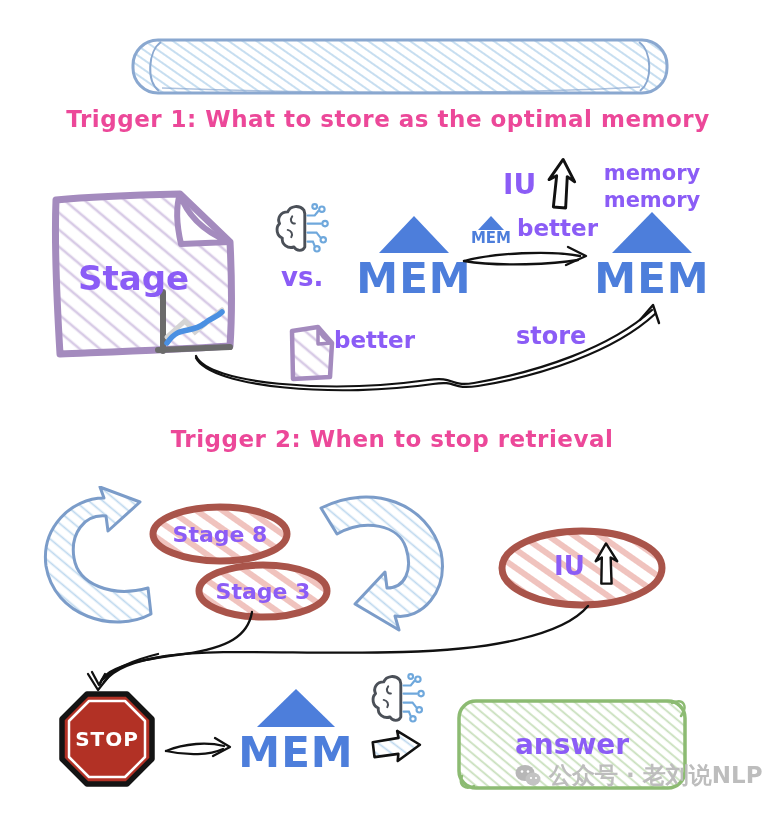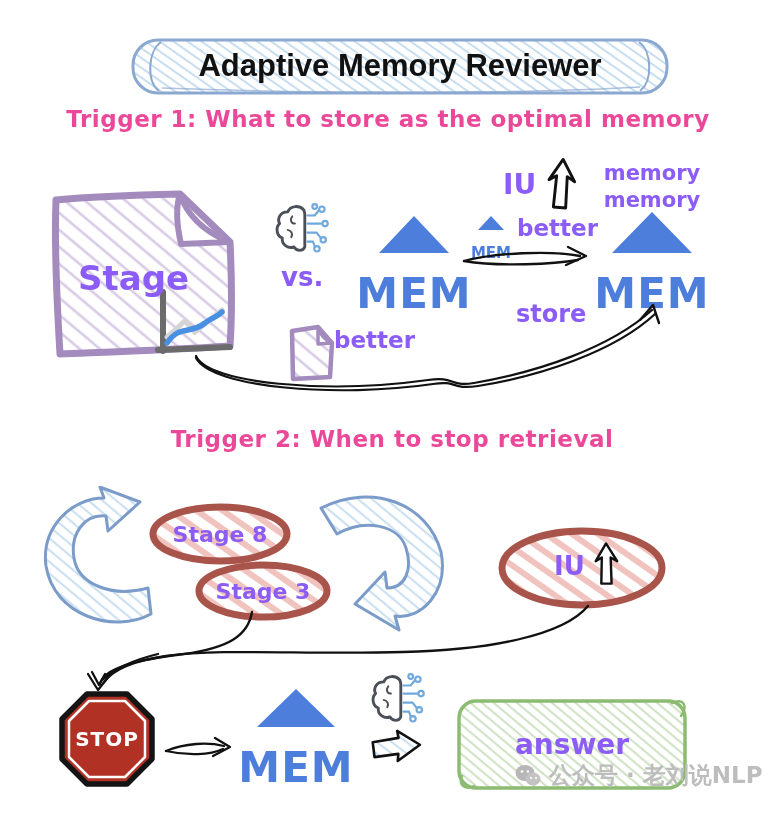--- a/index.html
+++ b/index.html
@@ -2,21 +2,21 @@
 <html><head>
 <meta charset="utf-8">
 <style>
   html,body{margin:0;padding:0;background:#fff;}
   #canvas{position:relative;width:776px;height:814px;background:#ffffff;overflow:hidden;
           font-family:"DejaVu Sans",sans-serif;color:#1a1a1a;}
   .abs{position:absolute;}
   .hw{font-weight:bold;color:#8b5cf6;}
   .banner-title{font-family:"Liberation Sans",sans-serif;font-weight:700;font-size:31px;color:#111;}
   .heading{width:776px;text-align:center;font-weight:bold;font-size:23px;color:#ec4899;letter-spacing:0.5px;}
-  .mem-block{display:flex;flex-direction:column;align-items:center;gap:15px;}
+  .mem-block{display:flex;flex-direction:column;align-items:center;}
   .mem-tri{width:70px;height:37px;background:#4d7edb;clip-path:polygon(50% 0,0 100%,100% 100%);}
   .mem-word{font-weight:bold;font-size:42px;line-height:1;color:#4d7edb;letter-spacing:1px;margin-top:5px;font-family:"DejaVu Sans",sans-serif;}
   .mem-tri.small{width:26px;height:14px;}
   .mem-word.small{font-size:15px;margin-top:1px;letter-spacing:0;}
   .flexc{display:flex;align-items:center;justify-content:center;}
   .wm{display:flex;align-items:center;gap:7px;color:#bdbdbd;font-size:23px;font-weight:bold;z-index:12;}
 </style>
 </head>
 <body>
 
@@ -66,21 +66,20 @@
       </symbol>
     </defs>
   </svg>
 
   <svg class="abs" style="left:128px;top:34px" width="544" height="66">
     <rect x="5" y="6" width="534" height="53" rx="25" fill="url(#pat-banner)" stroke="#8aa8d0" stroke-width="3"></rect>
     <path d="M33,8 C20,17 18,47 31,57" fill="none" stroke="#8aa8d0" stroke-width="2"></path>
     <path d="M511,8 C524,17 525,47 512,57" fill="none" stroke="#8aa8d0" stroke-width="2"></path>
     <path d="M34,54 C190,60 390,60 512,53" fill="none" stroke="#8aa8d0" stroke-width="1.5" opacity="0.7"></path>
   </svg>
-  <div class="abs banner-title flexc" style="left:128px;top:34px;width:544px;height:64px">Adaptive Memory Reviewer</div>
 
   <div class="abs heading" style="left:0;top:106px">Trigger 1: What to store as the optimal memory</div>
 
   <svg class="abs" style="left:38px;top:186px" width="202" height="184">
     <path d="M18,14 C60,10 100,9 142,8 L192,56 C194,96 194,130 192,160 C130,164 70,166 22,168 C19,118 16,64 18,14 Z" fill="url(#pat-purple)" stroke="#a48bbe" stroke-width="7" stroke-linejoin="round"></path>
     <path d="M142,8 C148,26 163,45 192,56 L143,58 C138,36 138,20 142,8 Z" fill="#ffffff" stroke="#a48bbe" stroke-width="6" stroke-linejoin="round"></path>
     <g>
       <path d="M125,106 L125,165 M120,164 L192,161" fill="none" stroke="#6b6b6b" stroke-width="6" stroke-linecap="round"></path>
       <path d="M129,151 L147,135 L157,146 L184,124" fill="none" stroke="#d4d4d4" stroke-width="5" stroke-linecap="round"></path>
       <path d="M129,157 C142,138 152,149 167,137 C174,131 178,132 184,126" fill="none" stroke="#4a90e2" stroke-width="5.5" stroke-linecap="round"></path>
@@ -123,21 +122,21 @@
     <div class="mem-word">MEM</div>
   </div>
 
   <svg class="abs" style="left:188px;top:288px" width="490" height="116">
     <g fill="none" stroke="#111" stroke-width="2.2" stroke-linecap="round">
       <path d="M8,68 C20,96 140,106 240,92 C268,88 260,99 286,95 C350,84 422,60 464,22"></path>
       <path d="M8,70 C24,100 150,110 245,96 C270,92 262,102 290,98 C352,88 426,64 467,26"></path>
       <polyline points="452,32 465,17 471,35" stroke-width="2.4" fill="none" stroke-linejoin="round"></polyline>
     </g>
   </svg>
-  <div class="abs hw" style="left:516px;top:300px;font-size:24px">store</div>
+  <div class="abs hw" style="left:516px;top:322px;font-size:24px">store</div>
 
   <svg class="abs" style="left:285px;top:322px" width="52" height="62">
     <path d="M7,9 L33,5 L47,21 L45,55 L8,57 Z" fill="url(#pat-purple)" stroke="#a48bbe" stroke-width="4.5" stroke-linejoin="round"></path>
     <path d="M33,5 C35,12 40,18 47,21 L33,22 Z" fill="#ffffff" stroke="#a48bbe" stroke-width="3.5" stroke-linejoin="round"></path>
   </svg>
   <div class="abs hw" style="left:334px;top:327px;font-size:23px">better</div>
 
   <div class="abs heading" style="left:4px;top:426px">Trigger 2: When to stop retrieval</div>
 
   <svg class="abs" style="left:36px;top:486px" width="148" height="146">

